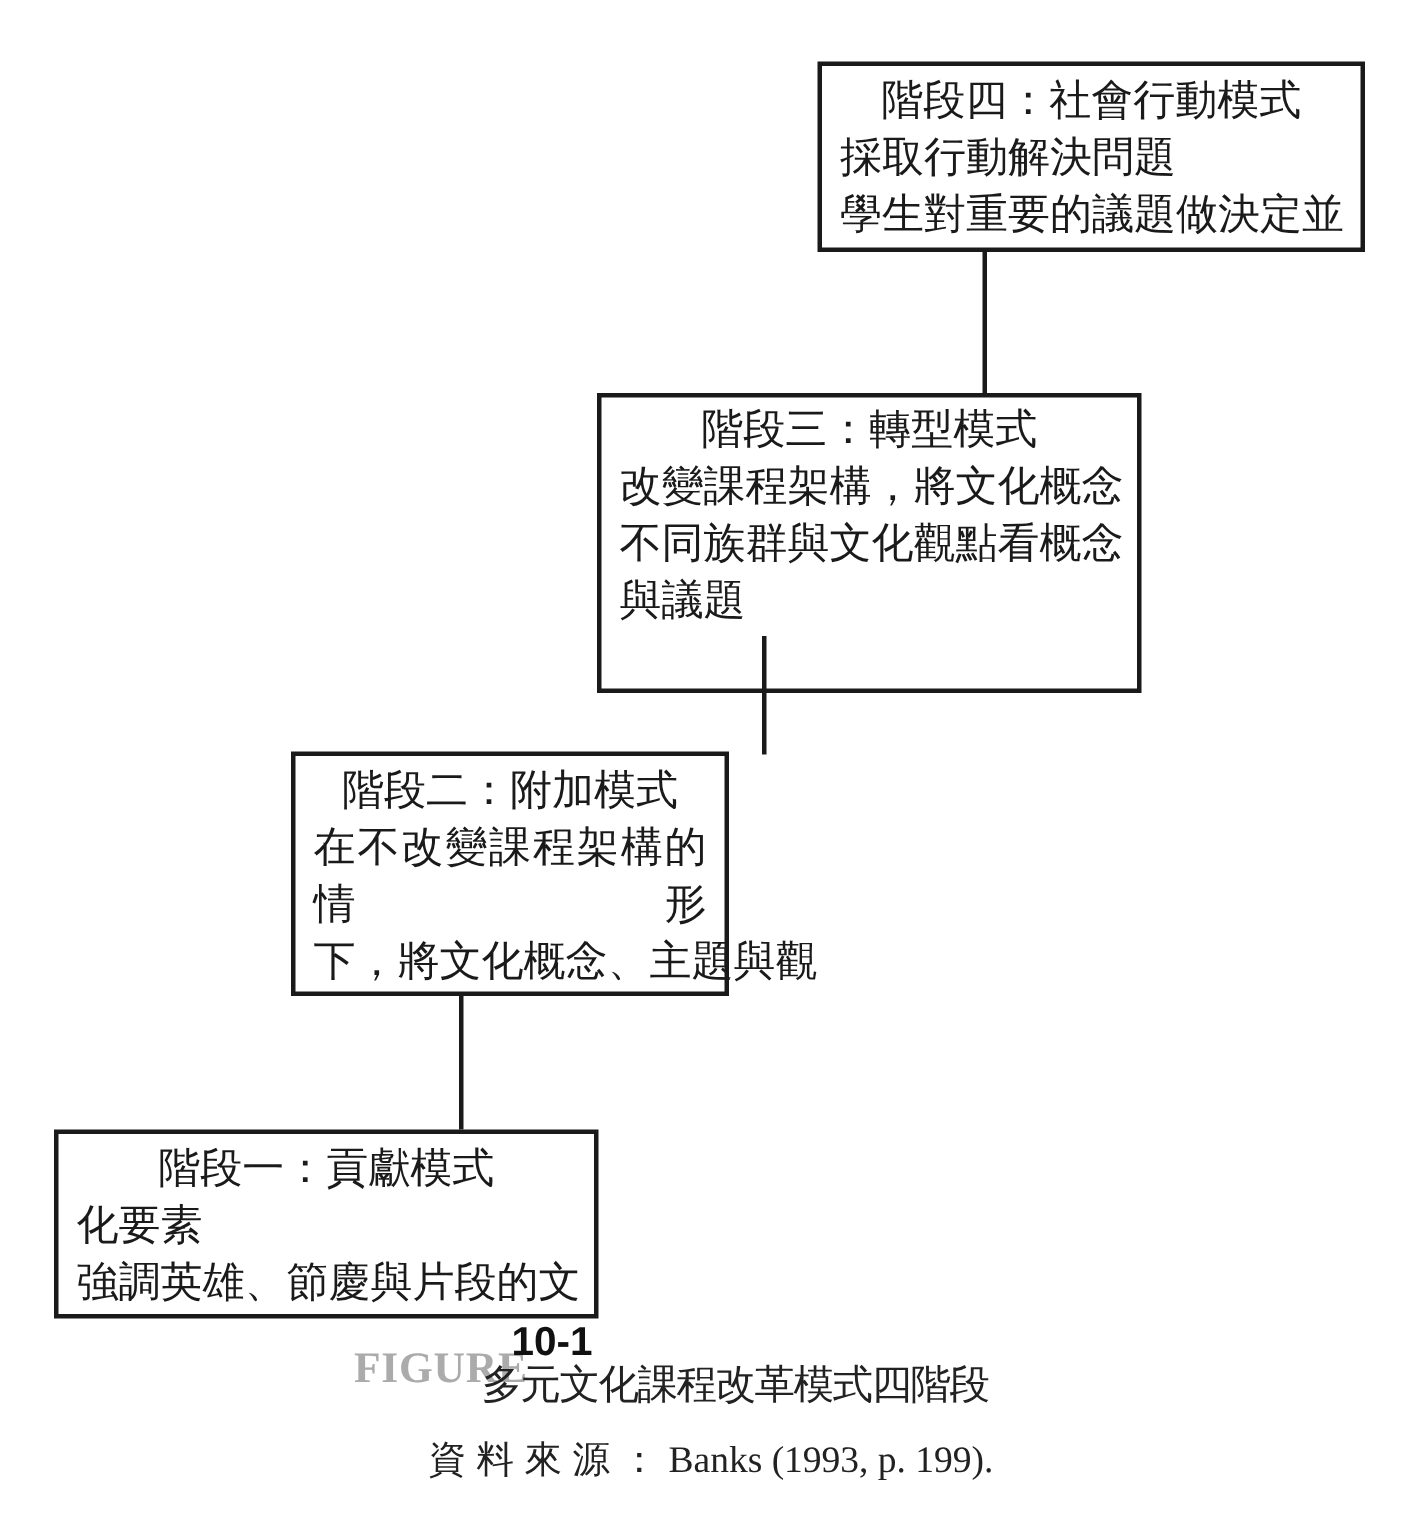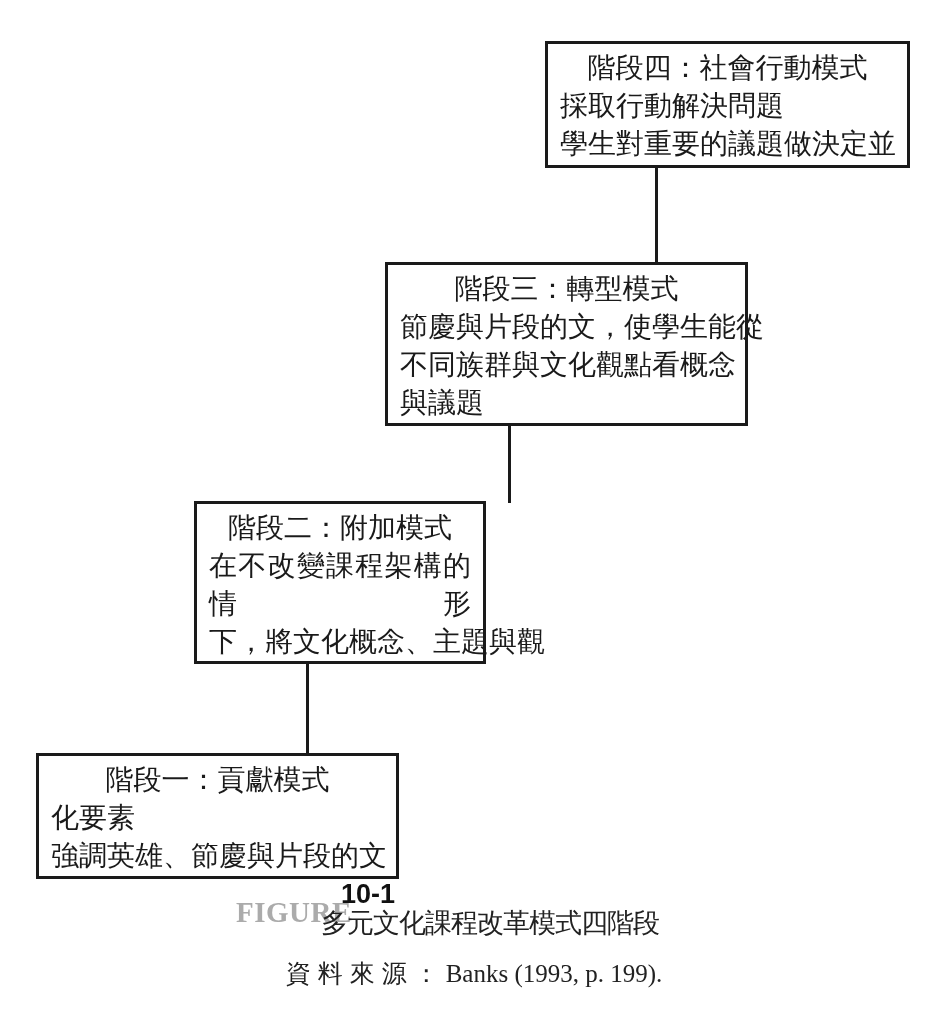--- a/index.html
+++ b/index.html
@@ -32,21 +32,21 @@
   .box-line {
     text-align: left;
     white-space: nowrap;
   }
   .box-line.stretch {
     white-space: normal;
     text-align: justify;
     text-align-last: justify;
   }
   .box-stage4 { left: 545px; top: 41px;  width: 365px; height: 127px; }
-  .box-stage3 { left: 385px; top: 262px; width: 363px; height: 164px; }
+  .box-stage3 { left: 398px; top: 262px; width: 363px; height: 200px; font-family: Liberation Mono, monospace; }
   .box-stage2 { left: 194px; top: 501px; width: 292px; height: 163px; }
   .box-stage1 { left: 36px;  top: 753px; width: 363px; height: 126px; }
   .connector {
     position: absolute;
     width: 3px;
     background: #1a1a1a;
   }
   .conn-4-3 { left: 655px; top: 166px; height: 98px; }
   .conn-3-2 { left: 508px; top: 424px; height: 79px; }
   .conn-2-1 { left: 306px; top: 662px; height: 93px; }
@@ -106,21 +106,21 @@
   <div class="box box-stage4">
     <div class="box-title">階段四：社會行動模式</div>
     <div class="box-line">採取行動解決問題</div>
     <div class="box-line">學生對重要的議題做決定並</div>
   </div>
 
   <div class="connector conn-4-3"></div>
 
   <div class="box box-stage3">
     <div class="box-title">階段三：轉型模式</div>
-    <div class="box-line">節慶與片段的文，使學生能從</div>
+    <div class="box-line">改變課程架構，將文化概念</div>
     <div class="box-line">不同族群與文化觀點看概念</div>
     <div class="box-line">與議題</div>
   </div>
 
   <div class="connector conn-3-2"></div>
 
   <div class="box box-stage2">
     <div class="box-title">階段二：附加模式</div>
     <div class="box-line stretch">在不改變課程架構的情形</div>
     <div class="box-line">下，將文化概念、主題與觀</div>

